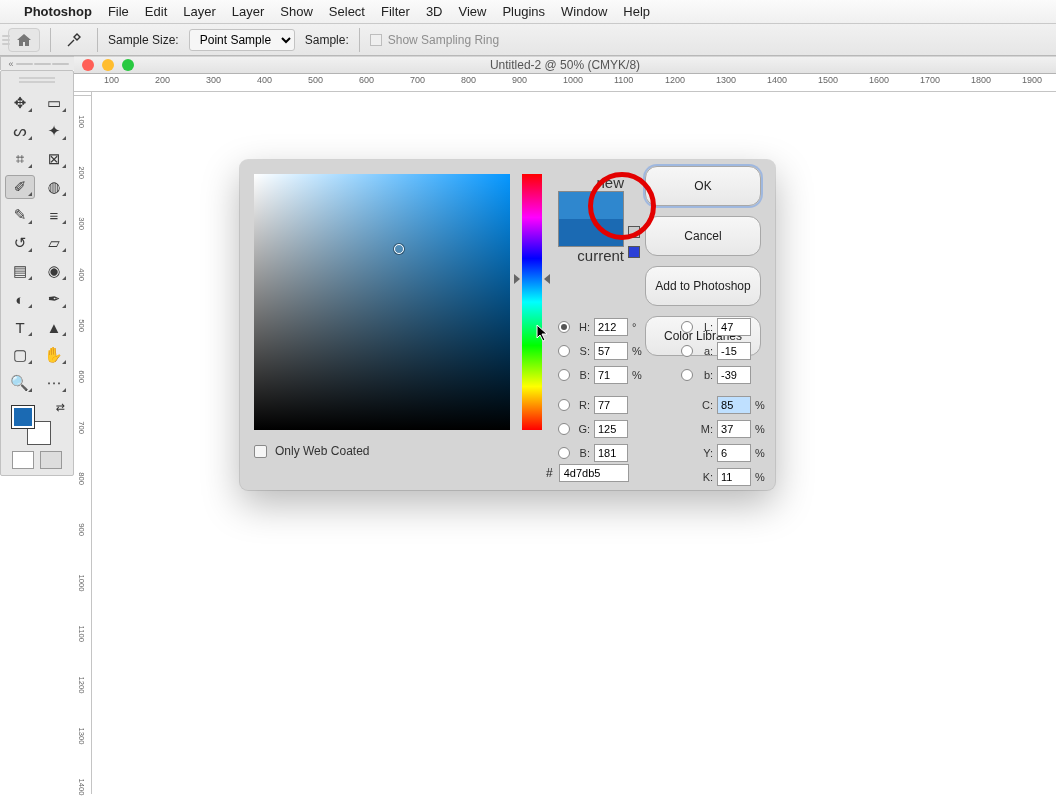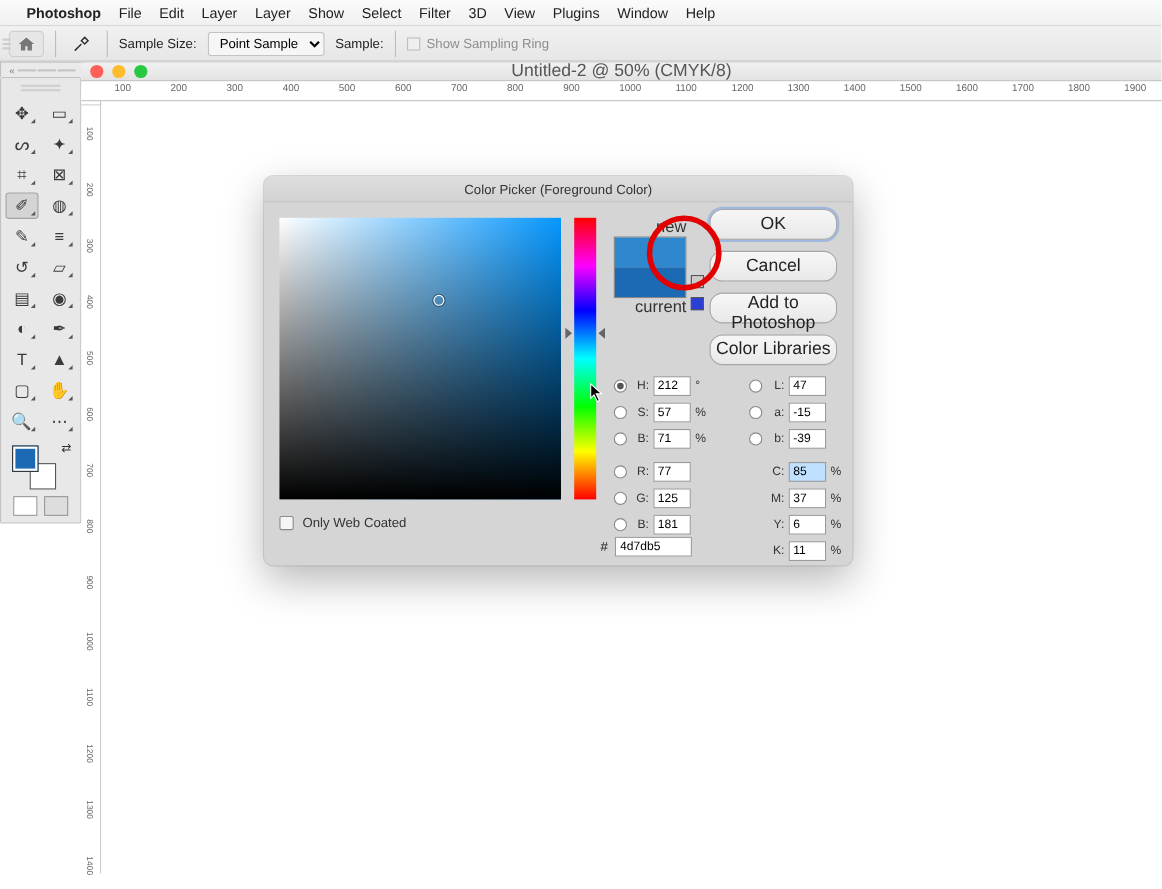--- a/index.html
+++ b/index.html
@@ -37,21 +37,21 @@
   .toolpal .swatches { margin-top:6px; height:46px; position:relative;}
   .toolpal .sw-fg { position:absolute; left:6px; top:4px; width:24px; height:24px; background:#1b6ab3; border:1px solid #333; outline:2px solid #fff; outline-offset:-3px;}
   .toolpal .sw-bg { position:absolute; left:22px; top:20px; width:24px; height:24px; background:#fff; border:1px solid #555;}
   .toolpal .sw-mini { position:absolute; right:4px; top:0; font-size:11px; color:#333; }
   .toolpal .modeicons { margin-top:4px; display:flex; gap:6px; justify-content:center;}
   .toolpal .modeicons div{width:22px;height:18px;border:1px solid #999;background:#fff;}
   .toolpal .modeicons div:last-child{background:#ddd;}
 
   
   .docwin { position:absolute; left:74px; top:56px; right:0; bottom:0; }
-  .doc-title { height:18px; background:linear-gradient(#f1f1f1,#e3e3e3); border-top:1px solid #d4d4d4; border-bottom:1px solid #b3b3b3; display:flex; align-items:center; justify-content:center; font-size:16px; color:#555;}
+  .doc-title { height:18px; background:linear-gradient(#f1f1f1,#e3e3e3); border-top:1px solid #d4d4d4; border-bottom:1px solid #b3b3b3; display:flex; align-items:center; justify-content:center; font-size:12px; color:#555;}
   .traffic { position:absolute; left:8px; top:3px; display:flex; gap:8px;}
   .traffic span{width:12px;height:12px;border-radius:50%;}
   .tr-r{background:#ff5f57;} .tr-y{background:#ffbd2e;} .tr-g{background:#28c940;}
   .ruler-h { height:18px; background:#fff; border-bottom:1px solid #c4c4c4; position:relative; overflow:hidden; font-size:9px; color:#666;}
   .ruler-h .lbl{position:absolute; top:1px;}
   .doc-body { position:absolute; left:0; top:40px; right:0; bottom:14px; display:flex;}
   .ruler-v { width:18px; background:#fff; border-right:1px solid #c4c4c4; position:relative; font-size:9px; color:#666;}
   .ruler-v .lbl{position:absolute; left:3px;}
   .canvas { flex:1; background:#fff; position:relative;}
   .statusbar { position:absolute; left:0; right:0; bottom:0; height:14px; background:#eeeeee; border-top:1px solid #c4c4c4; display:flex; align-items:center; font-size:10px; color:#333;}
@@ -76,21 +76,21 @@
   .newcurrent { position:absolute; left:318px; top:14px; }
   .newcurrent .lbl{font-size:15px; color:#333;text-align:right;}
   .swatch-nc { width:66px; height:56px; border:1px solid #888;}
   .swatch-nc .top{height:50%;background:#2f87ce;}
   .swatch-nc .bot{height:50%;background:#1b6ab3;}
   .warn-icons { position:absolute; left:388px; top:66px; display:flex; flex-direction:column; gap:8px; align-items:center;}
   .warn-icons .cube{width:12px;height:12px;border:1px solid #555;background:#ccc;transform:rotate(0deg);}
   .warn-icons .sq{width:12px;height:12px;background:#2a3fd6;border:1px solid #555;}
 
   .btns { position:absolute; right:14px; top:6px; width:116px; display:flex; flex-direction:column; gap:10px;}
-  .btns button { height:28px; border-radius:12px; border:1px solid #a8a8a8; background:linear-gradient(#f7f7f7,#e8e8e8); font-size:16px; color:#222; cursor:pointer;}
+  .btns button { height:40px; border-radius:12px; border:1px solid #a8a8a8; background:linear-gradient(#f7f7f7,#e8e8e8); font-size:12px; color:#222; cursor:pointer;}
   .btns button:first-child{box-shadow:0 0 0 2px rgba(0,100,255,0.25);}
 
   .fields { position:absolute; left:318px; top:156px; font-size:11px; color:#333;}
   .frow { display:flex; align-items:center; height:22px; gap:4px; margin-bottom:2px;}
   .frow .radio{width:12px;height:12px;border:1px solid #888;border-radius:50%;background:#fff;display:inline-flex;align-items:center;justify-content:center;}
   .frow .radio.sel::after{content:"";width:6px;height:6px;border-radius:50%;background:#555;}
   .frow .lab{width:16px;text-align:right;}
   .frow input{width:34px;height:18px;border:1px solid #9a9a9a;background:#fff;font-size:11px;padding:0 3px;text-align:left;}
   .frow input.hl{background:#bfe0ff;}
   .frow .unit{width:12px;}
@@ -248,21 +248,20 @@
         <span class="lbl" style="top: 528px; writing-mode: vertical-rl; transform: scale(0.85);">1100</span>
         <span class="lbl" style="top: 579px; writing-mode: vertical-rl; transform: scale(0.85);">1200</span>
         <span class="lbl" style="top: 630px; writing-mode: vertical-rl; transform: scale(0.85);">1300</span>
         <span class="lbl" style="top: 681px; writing-mode: vertical-rl; transform: scale(0.85);">1400</span>
       </div>
     <div class="canvas"></div>
   </div>
 </div>
 
 <div class="dialog">
-  <div class="dlgtitle">Color Picker (Foreground Color)</div>
   <div class="body" style="height:316px;">
     <div class="satval">
       <div class="marker" style="left:140px;top:70px;"></div>
     </div>
     <div class="hue">
       <div class="arrow-l" style="top:100px;"></div>
       <div class="arrow-r" style="top:100px;"></div>
     </div>
 
     <div class="newcurrent">

